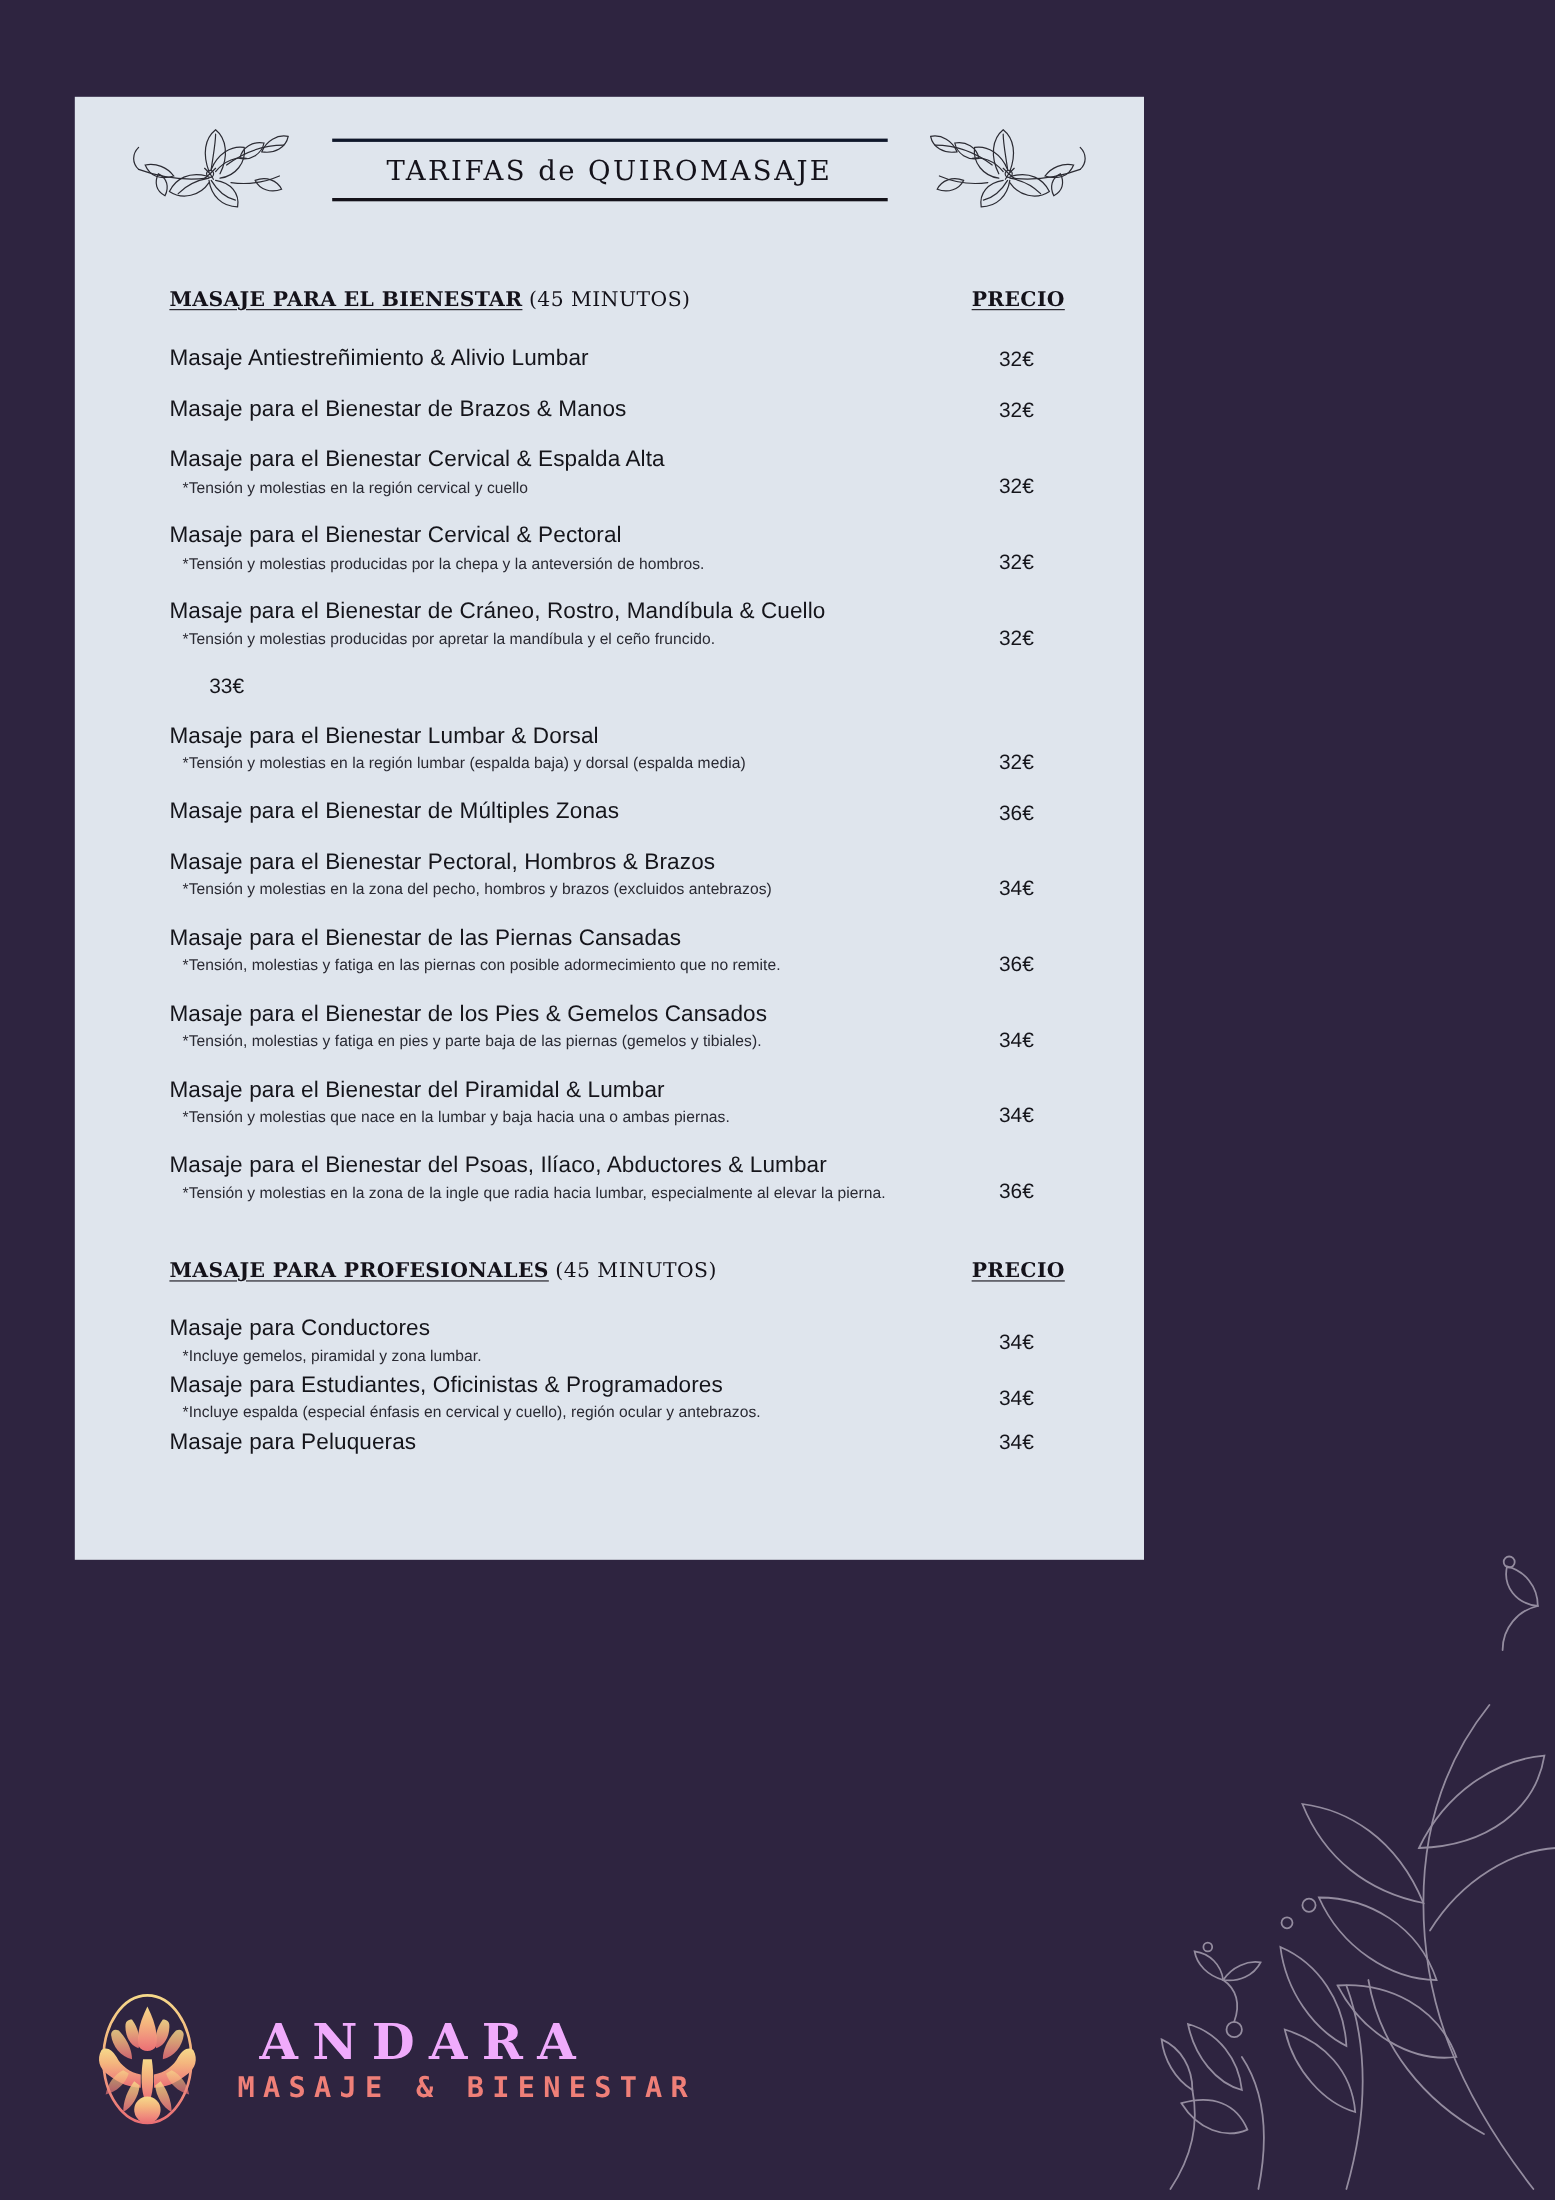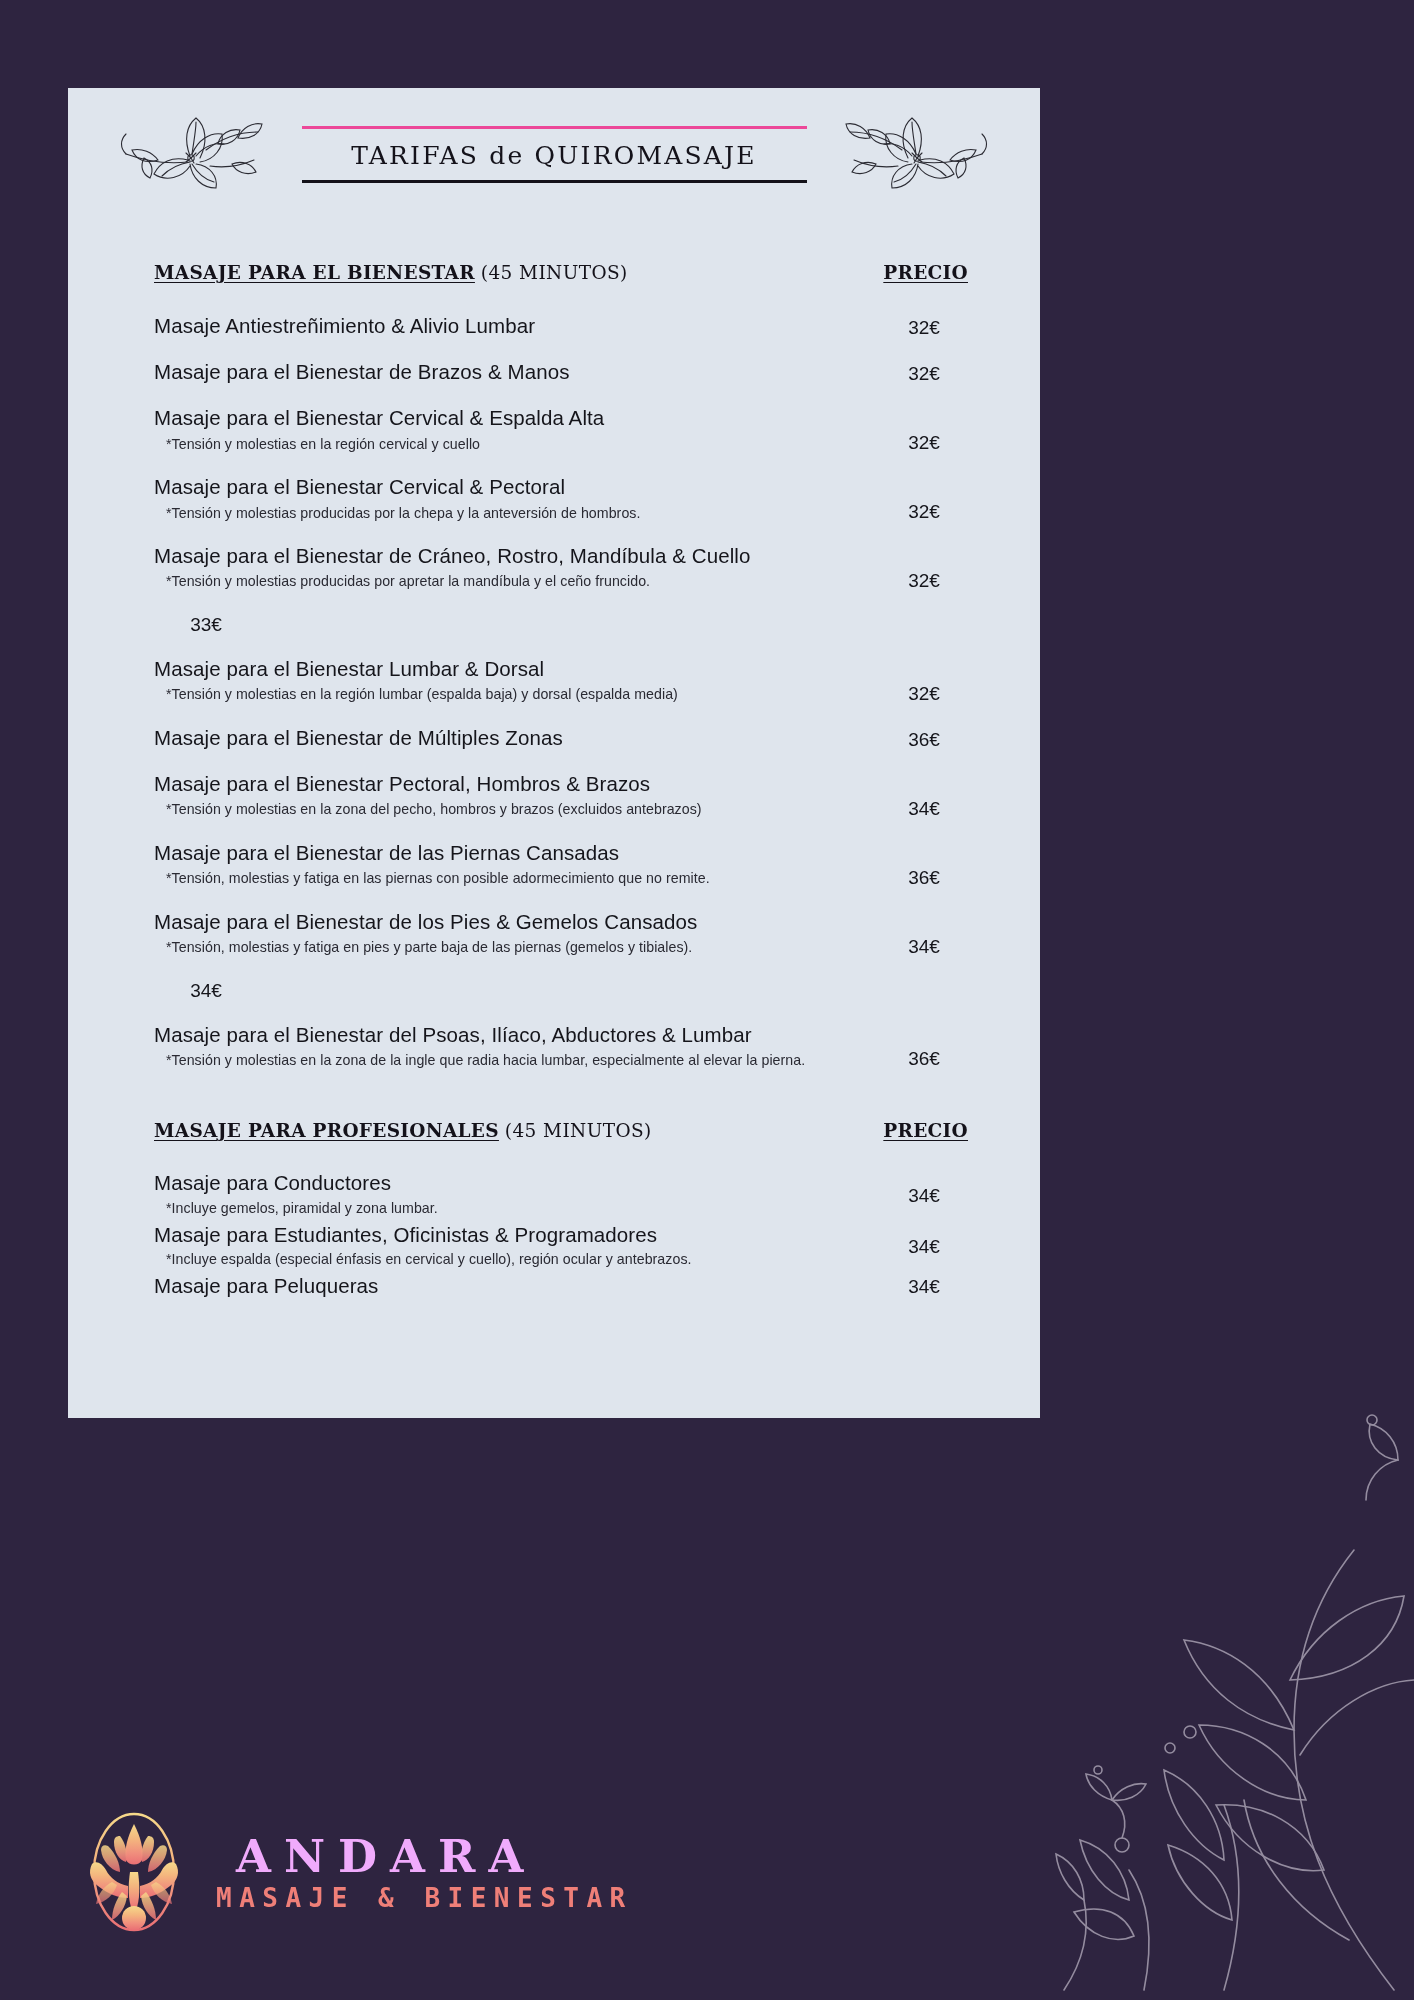--- a/index.html
+++ b/index.html
@@ -58,21 +58,21 @@
     width: 160px;
     height: 90px;
   }
   .flourish.left  { left: 38px; }
   .flourish.right { right: 38px; }
 
   .title-wrap {
     width: 505px;
     text-align: center;
     padding: 12px 0 10px;
-    border-top: 3px solid #ec4899;
+    border-top: 3px solid #0f172a;
     border-bottom: 3px solid #14121a;
   }
   .title {
     font-family: "DejaVu Serif", serif;
     font-size: 25px;
     letter-spacing: 2.2px;
     color: #14121a;
     white-space: nowrap;
     font-weight: 400;
   }
@@ -366,20 +366,24 @@
 
       <div class="row gap-lg">
         <div class="texts">
           <div class="name">Masaje para el Bienestar de los Pies &amp; Gemelos Cansados</div>
           <div class="note">*Tensión, molestias y fatiga en pies y parte baja de las piernas (gemelos y tibiales).</div>
         </div>
         <div class="price">34€</div>
       </div>
 
       <div class="row gap-lg">
+        <div class="texts">
+          <div class="name">Masaje para el Bienestar del Piramidal &amp; Lumbar</div>
+          <div class="note">*Tensión y molestias que nace en la lumbar y baja hacia una o ambas piernas.</div>
+        </div>
         <div class="price">34€</div>
       </div>
 
       <div class="row">
         <div class="texts">
           <div class="name">Masaje para el Bienestar del Psoas, Ilíaco, Abductores &amp; Lumbar</div>
           <div class="note">*Tensión y molestias en la zona de la ingle que radia hacia lumbar, especialmente al elevar la pierna.</div>
         </div>
         <div class="price">36€</div>
       </div>

